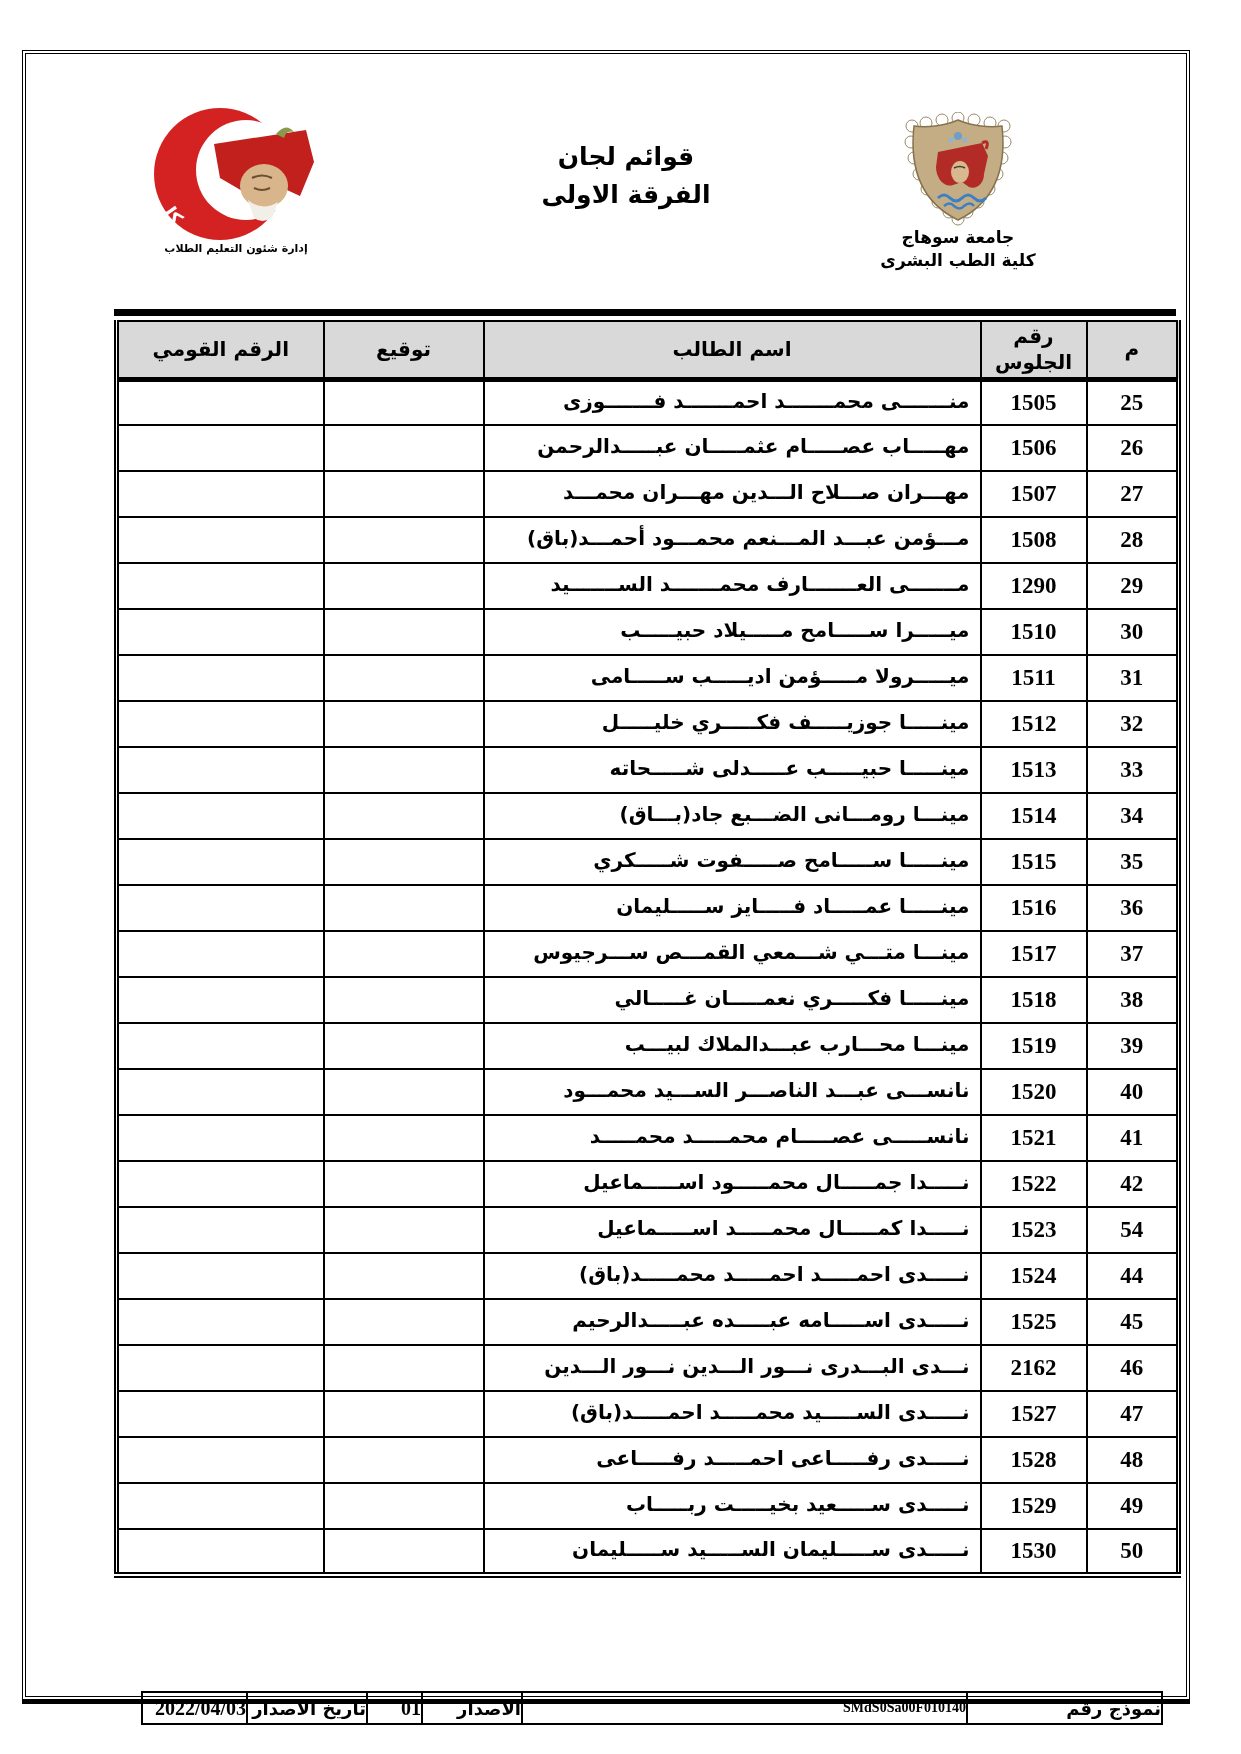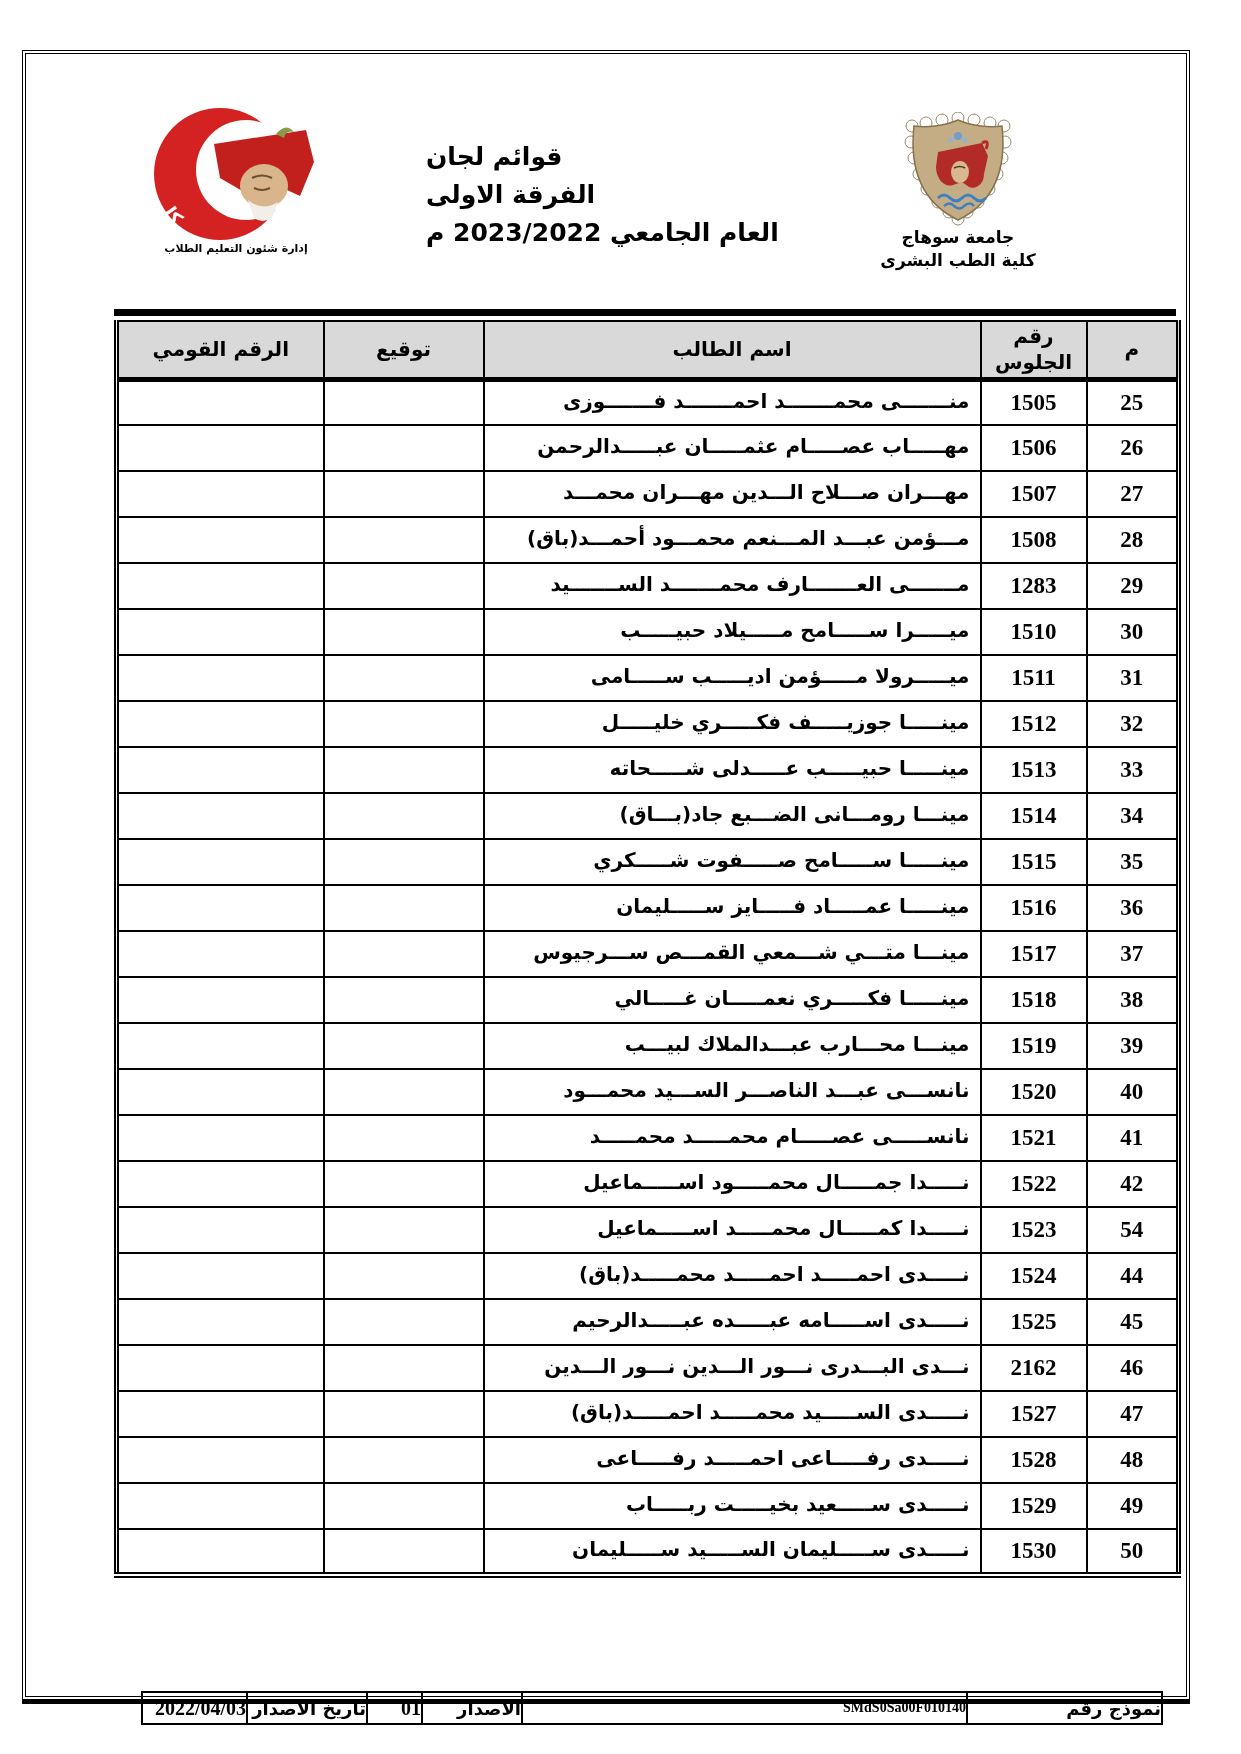--- a/index.html
+++ b/index.html
@@ -4,21 +4,21 @@
 <style>
   * { margin:0; padding:0; box-sizing:border-box; }
   body { background:#fff; font-family:"DejaVu Sans", sans-serif; }
   .page { position:relative; width:1241px; height:1754px; background:#fff; overflow:hidden; }
   .frame { position:absolute; left:22px; top:50px; width:1168px; height:1650px;
            border:4px double #000; box-shadow:0 4px 0 #000; background:#fff; }
 
   
   .hdr-right { position:absolute; left:822px; top:58px; width:220px; text-align:center; }
   .hdr-right .uni-line { font-weight:bold; font-size:17px; line-height:23px; }
-  .hdr-center { position:absolute; left:400px; top:84px; width:400px; text-align:left; }
+  .hdr-center { position:absolute; left:400px; top:84px; width:400px; text-align:center; }
   .hdr-center div { font-weight:bold; font-size:25px; line-height:38px; }
   .hdr-left { position:absolute; left:80px; top:50px; width:260px; text-align:center; }
   .hdr-left .dept-line { font-weight:bold; font-size:11px; margin-top:2px; }
 
   
   .topbar { position:absolute; left:88px; top:255px; width:1062px; height:7px; background:#000; }
 
   
   table.main { position:absolute; left:88px; top:266px; width:1062px;
                border-collapse:collapse; table-layout:fixed;
@@ -86,21 +86,20 @@
           <path d="M46,94 q6,-5 10,0 q6,5 10,0 q6,-5 10,0" fill="none" stroke="#3b7fc4" stroke-width="2.5"></path>
         </svg>
       </span>
       <div class="uni-line">جامعة سوهاج</div>
       <div class="uni-line">كلية الطب البشرى</div>
     </div>
 
     <div class="hdr-center">
       <div>قوائم لجان</div>
       <div>الفرقة الاولى</div>
-      <div>العام الجامعي 2023/2022 م</div>
     </div>
 
     <div class="hdr-left">
       <span>
         <svg width="216" height="136" viewBox="0 0 216 136">
           <defs>
             <path id="arcTop" d="M 22,96 A 70,70 0 0 1 148,22" fill="none"></path>
             <path id="arcBot" d="M 34,108 A 70,70 0 0 0 150,112" fill="none"></path>
           </defs>
           <circle cx="92" cy="70" r="66" fill="#d42222"></circle>
@@ -164,21 +163,21 @@
           </tr>
           <tr>
             <td class="num">28</td>
             <td class="num">1508</td>
             <td class="name">مـــؤمن عبـــد المـــنعم محمـــود أحمـــد(باق)</td>
             <td class="blank"></td>
             <td class="blank"></td>
           </tr>
           <tr>
             <td class="num">29</td>
-            <td class="num">1283</td>
+            <td class="num">1290</td>
             <td class="name">مـــــــى العـــــــارف محمـــــــد الســـــــيد</td>
             <td class="blank"></td>
             <td class="blank"></td>
           </tr>
           <tr>
             <td class="num">30</td>
             <td class="num">1510</td>
             <td class="name">ميـــــرا ســـــامح مـــــيلاد حبيـــــب</td>
             <td class="blank"></td>
             <td class="blank"></td>

